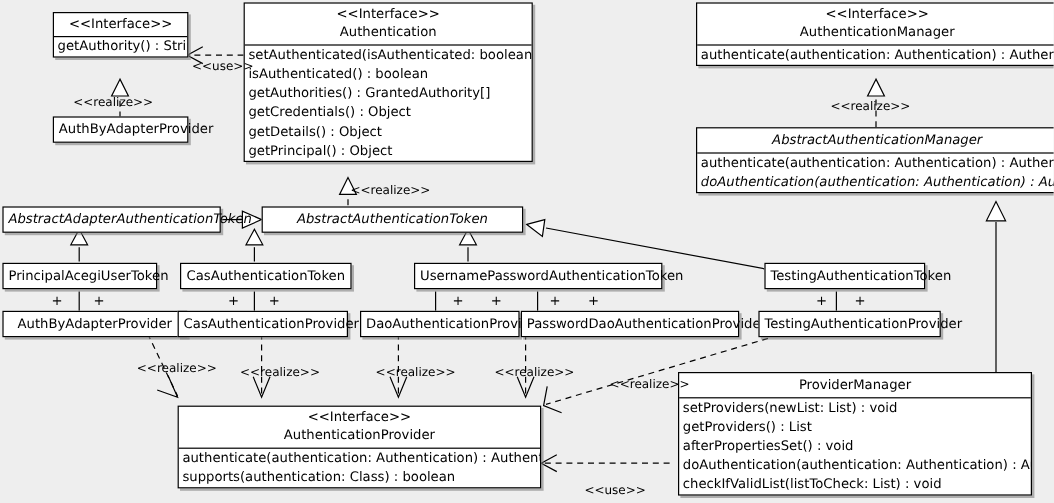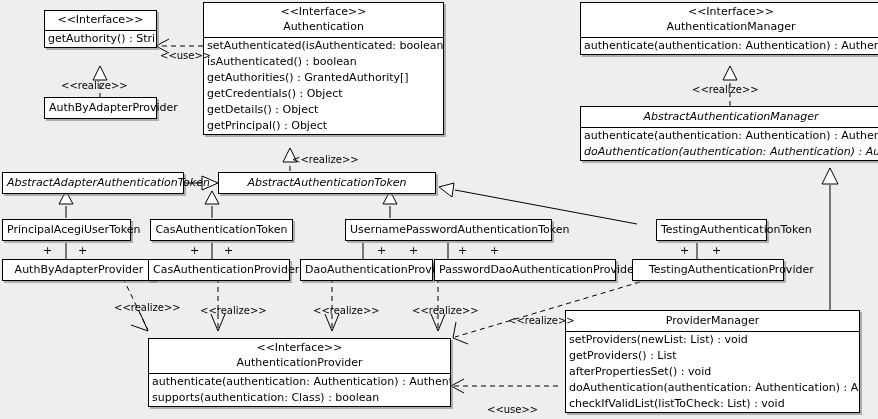--- a/index.html
+++ b/index.html
@@ -224,21 +224,21 @@
       <span class="cname">CasAuthenticationToken</span>
     </div>
   </div>
 
   <div class="umlbox simple" style="left:345px;top:219px;width:207px;">
     <div class="hdr">
       <span class="cname">UsernamePasswordAuthenticationToken</span>
     </div>
   </div>
 
-  <div class="umlbox simple" style="left:656px;top:219px;width:111px;">
+  <div class="umlbox simple" style="left:637px;top:219px;width:134px;">
     <div class="hdr">
       <span class="cname">TestingAuthenticationToken</span>
     </div>
   </div>
 
   <div class="umlbox simple" style="left:2px;top:259px;width:154px;">
     <div class="hdr">
       <span class="cname">AuthByAdapterProvider</span>
     </div>
   </div>
@@ -254,21 +254,21 @@
       <span class="cname">DaoAuthenticationProvider</span>
     </div>
   </div>
 
   <div class="umlbox simple" style="left:434px;top:259px;width:182px;">
     <div class="hdr">
       <span class="cname">PasswordDaoAuthenticationProvider</span>
     </div>
   </div>
 
-  <div class="umlbox simple" style="left:632px;top:259px;width:152px;padding-left:12px;">
+  <div class="umlbox simple" style="left:632px;top:259px;width:152px;">
     <div class="hdr">
       <span class="cname">TestingAuthenticationProvider</span>
     </div>
   </div>
 
   <div class="umlbox" style="left:148px;top:338px;width:303px;">
     <div class="hdr">
       <span class="stereo">&lt;&lt;Interface&gt;&gt;</span>
       <span class="cname">AuthenticationProvider</span>
     </div>

